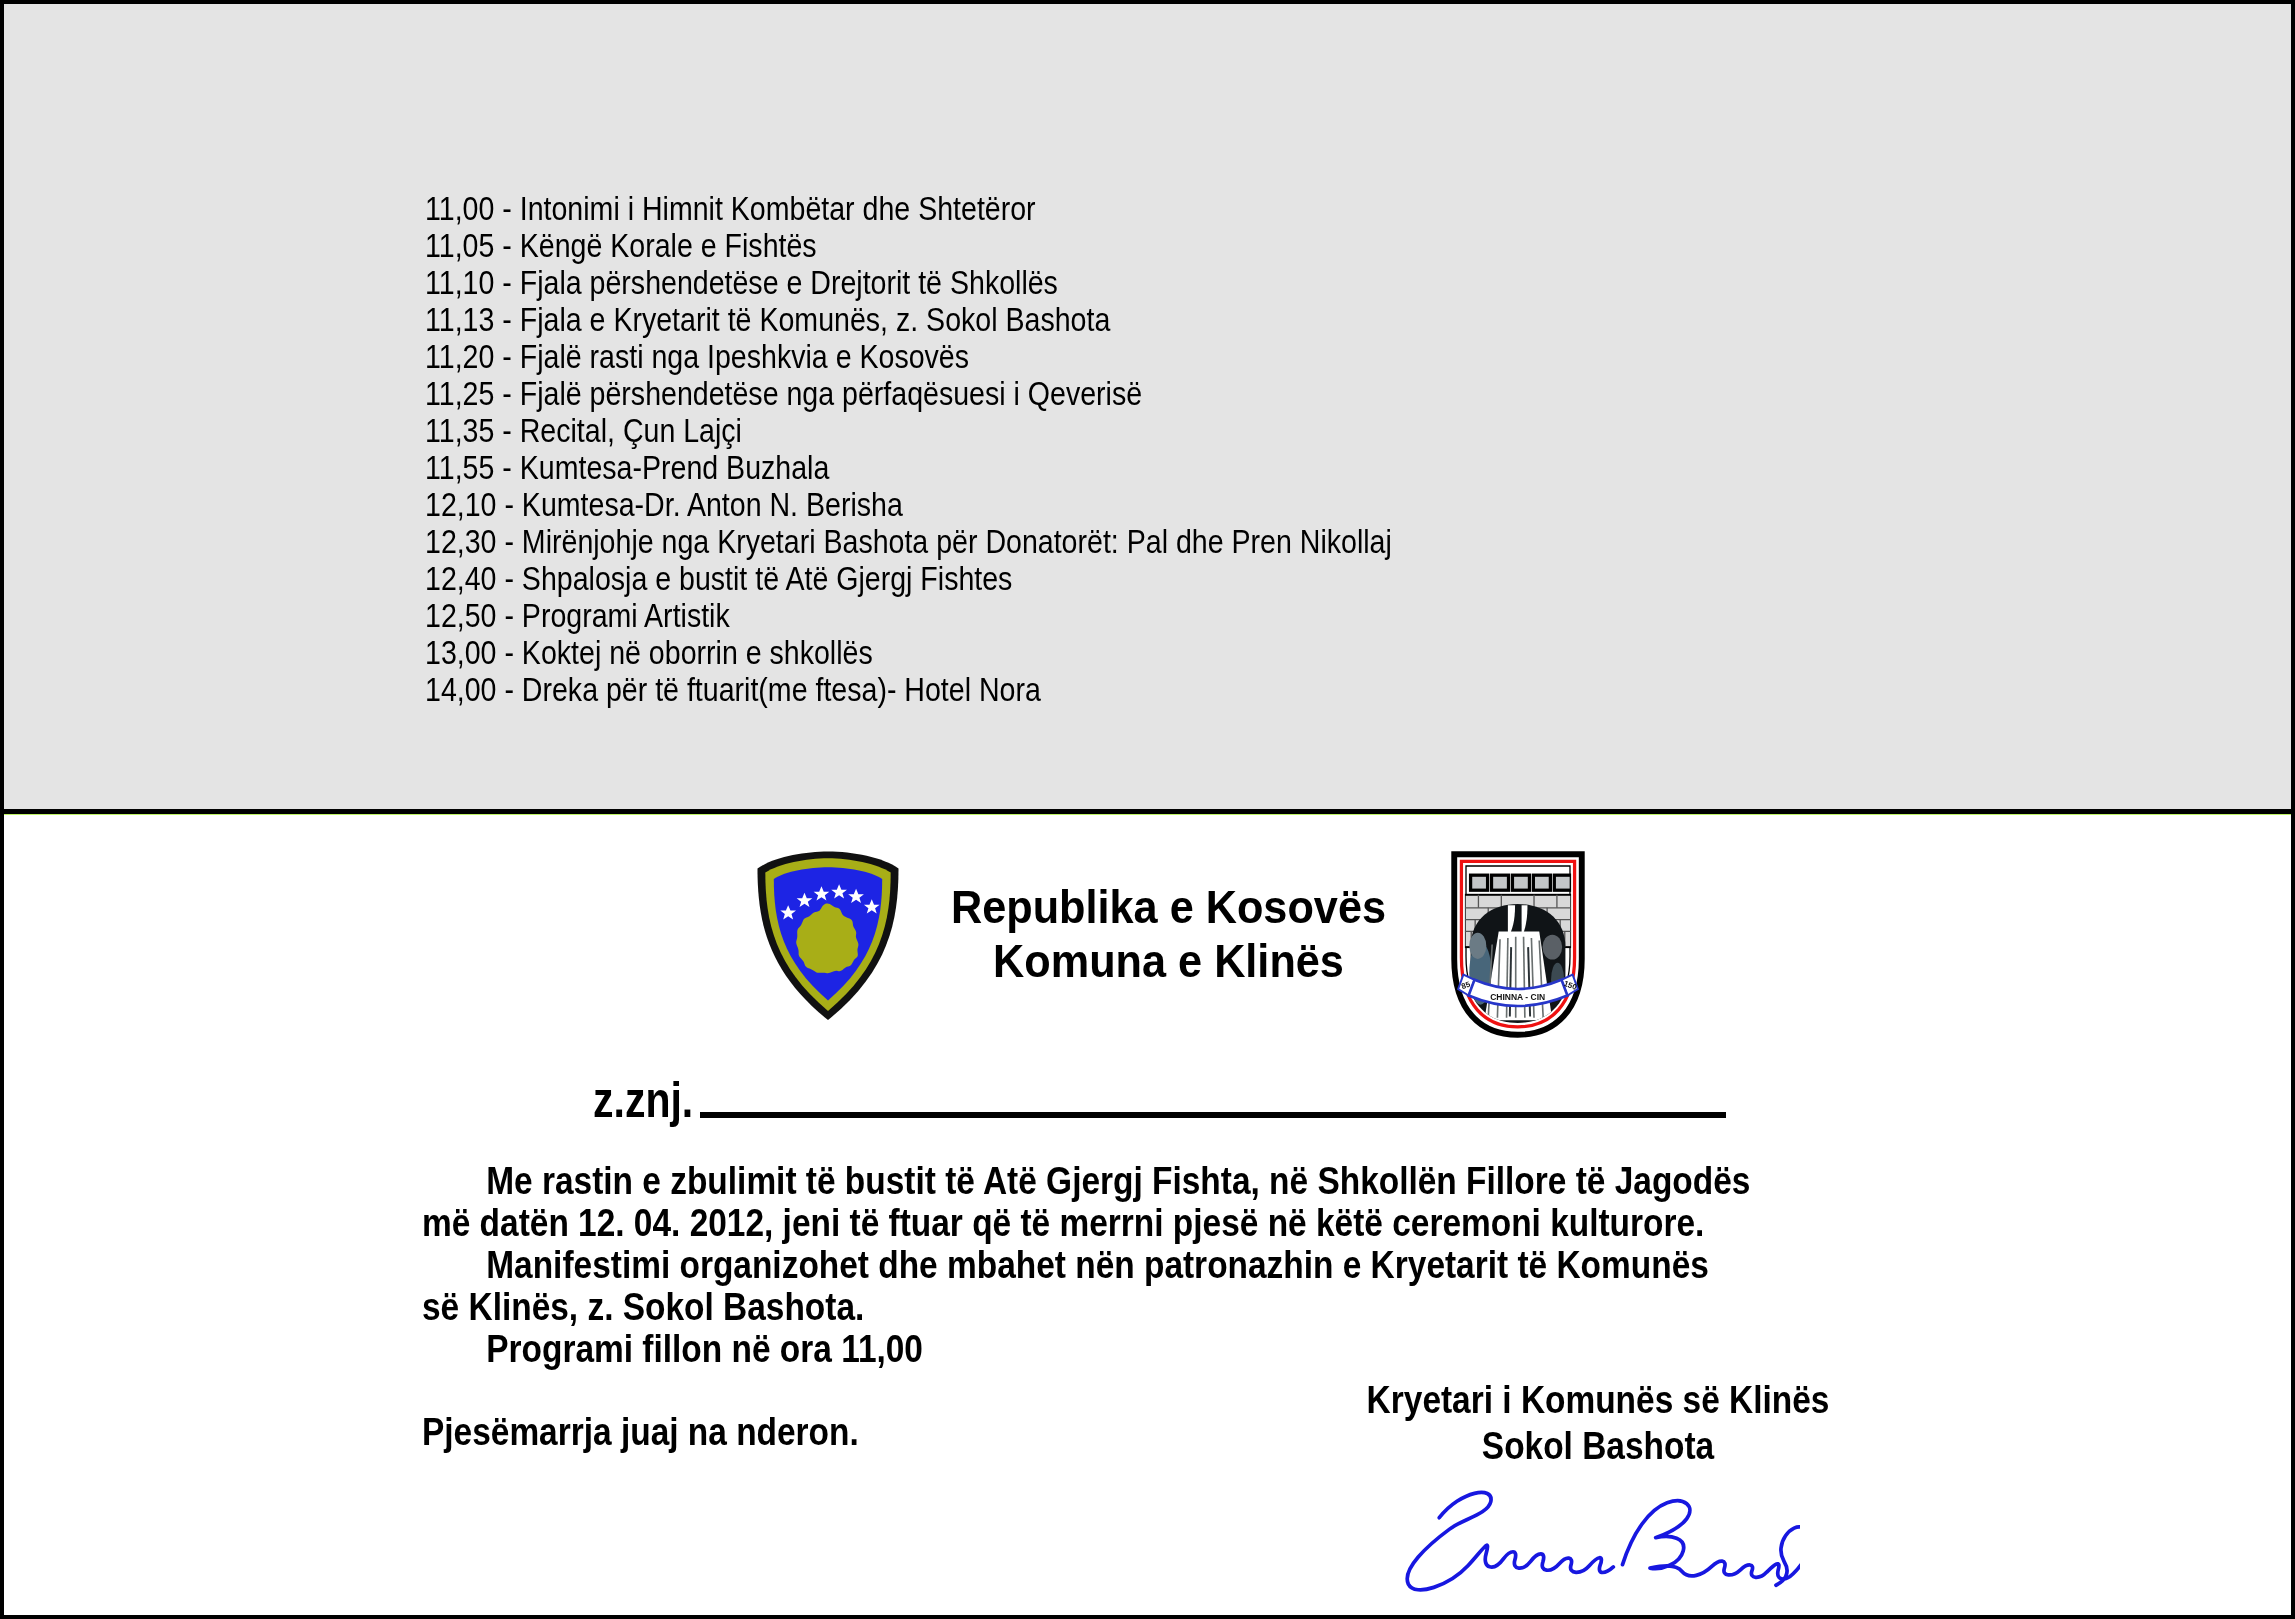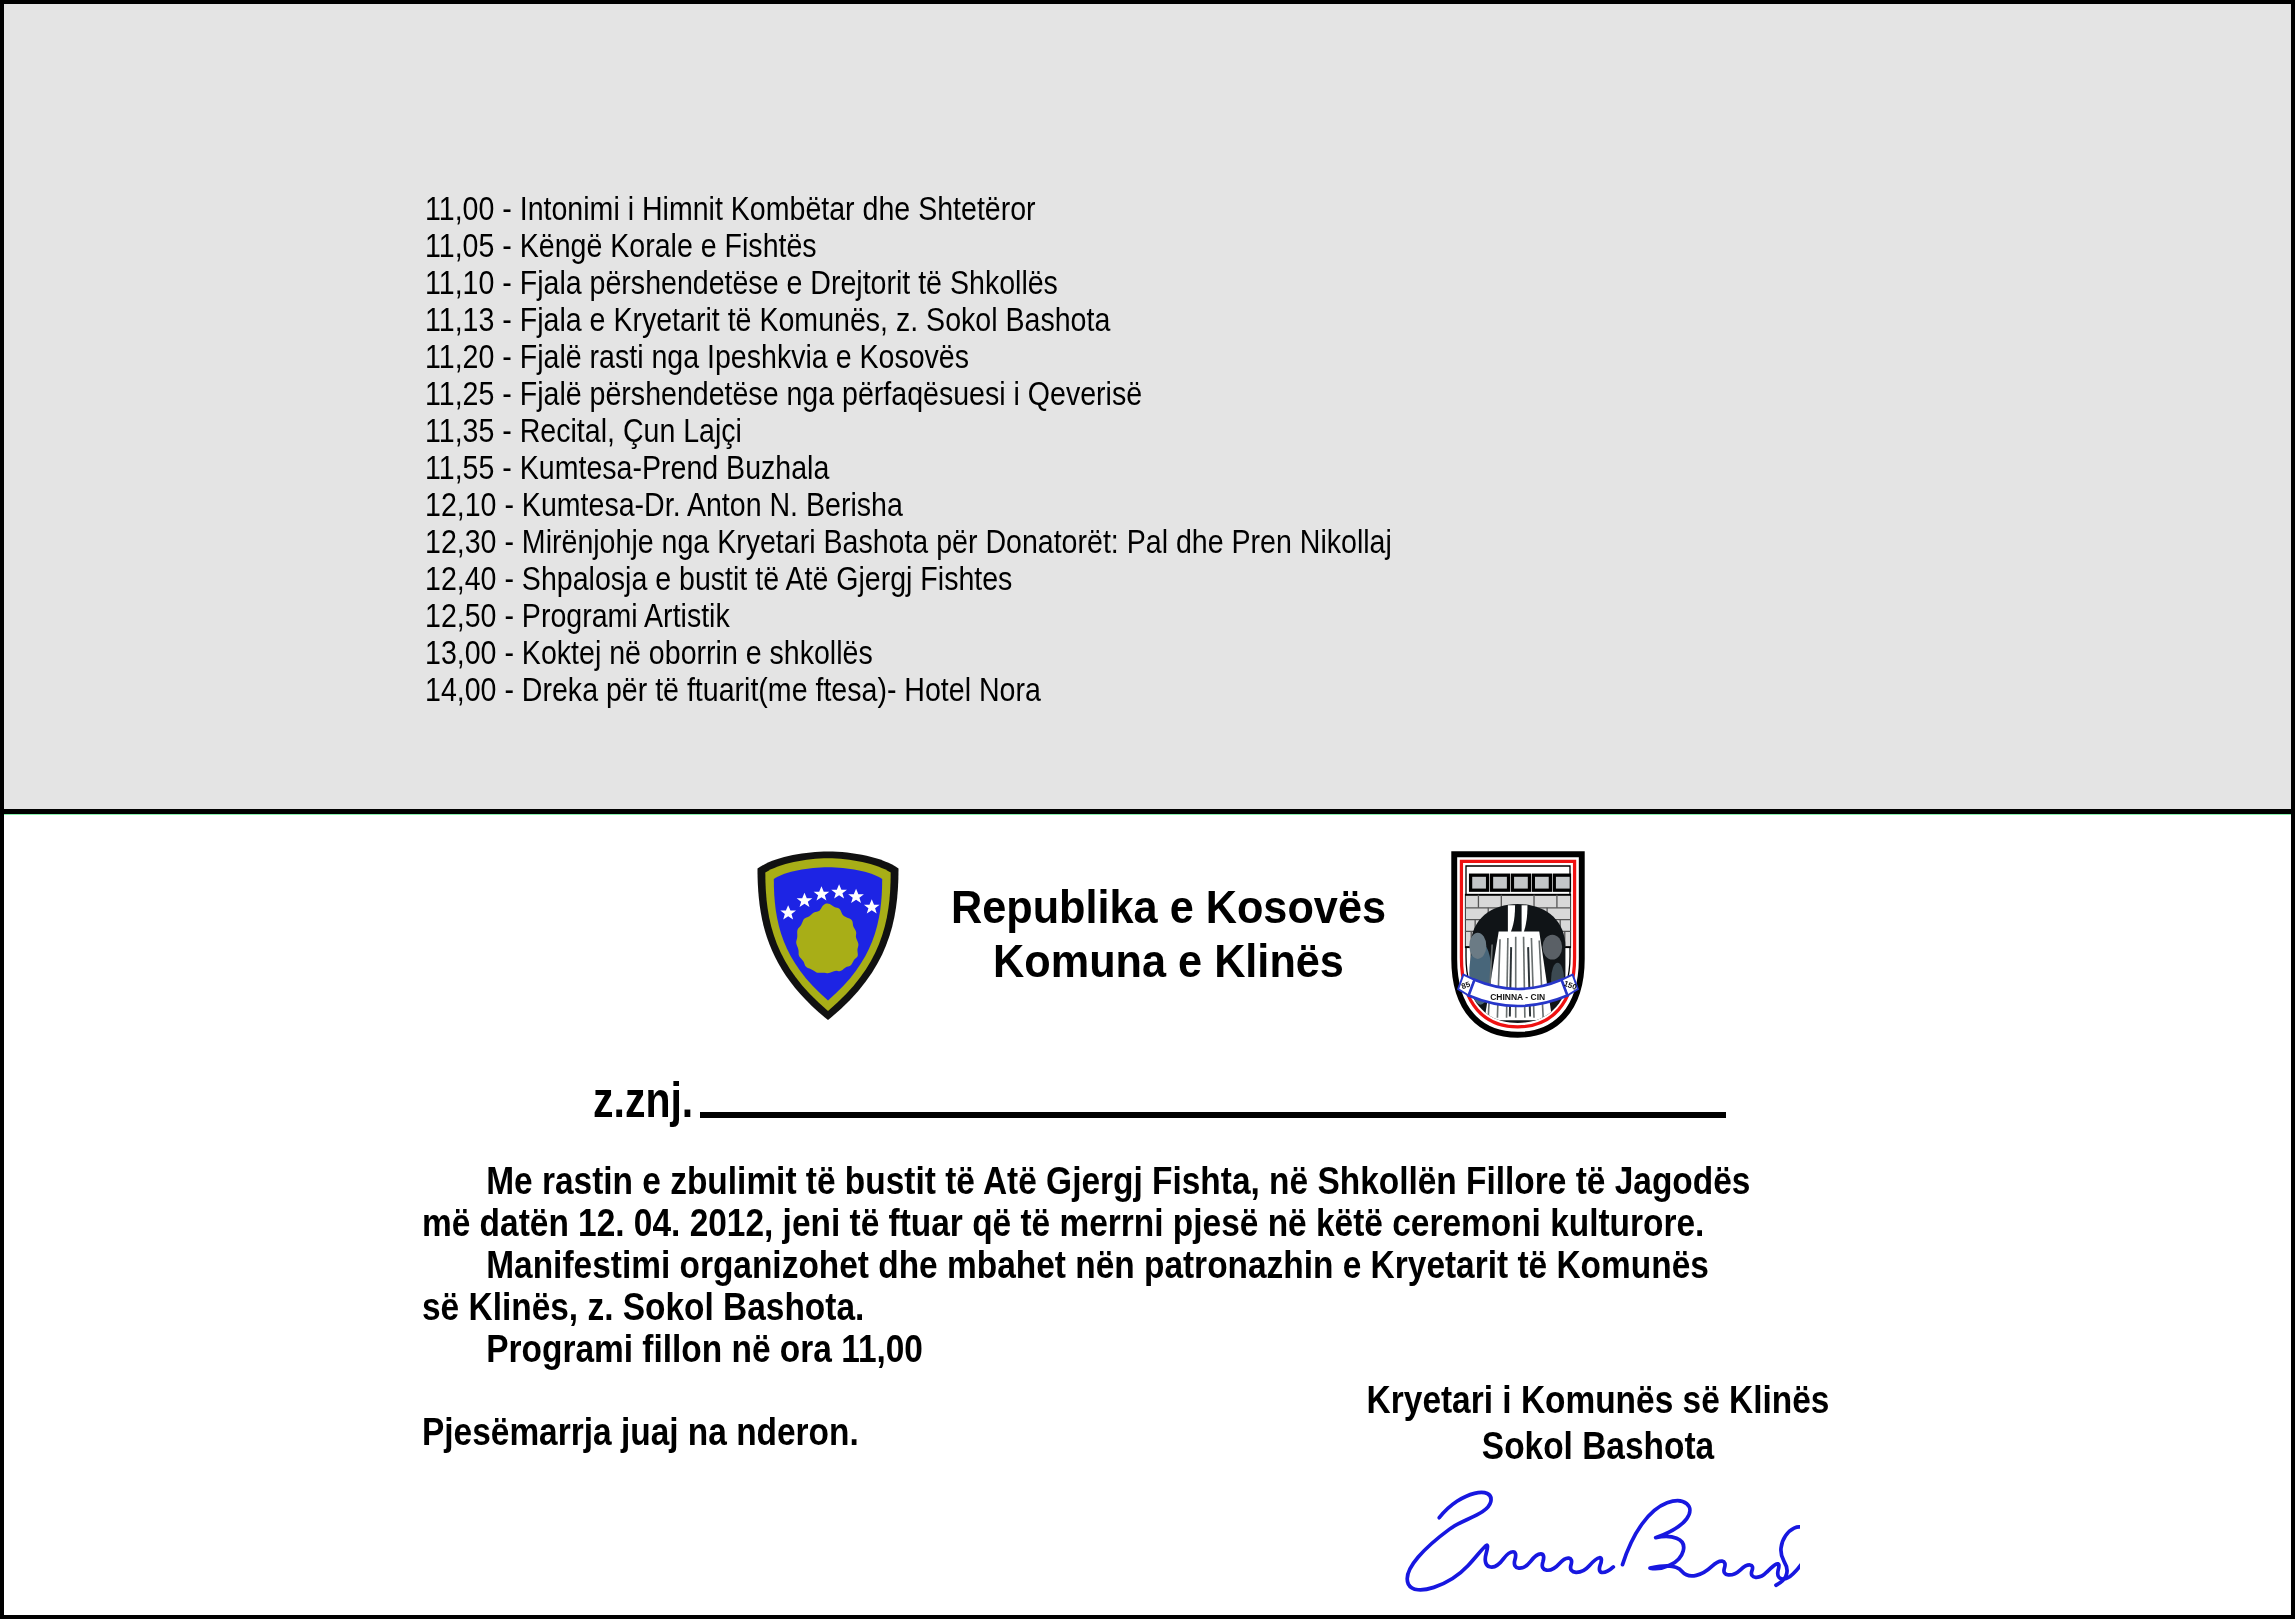--- a/index.html
+++ b/index.html
@@ -1,19 +1,19 @@
 <!DOCTYPE html>
 <html style="font-size:10.5px"><head>
 <meta charset="utf-8">
 <style>
   html,body{margin:0;padding:0;background:#888;}
   #page{
     position:relative;
     width:2295px;height:1619px;
-    background:#86efac;
+    background:#bef264;
     box-sizing:border-box;
     border:4.6px solid #000;
     overflow:hidden;
     font-family:"Liberation Sans","DejaVu Sans",sans-serif;
     color:#000;
   }
   
   .panel-top{
     position:absolute;left:0;top:0;right:0;height:805px;
     background:#e4e4e4;

